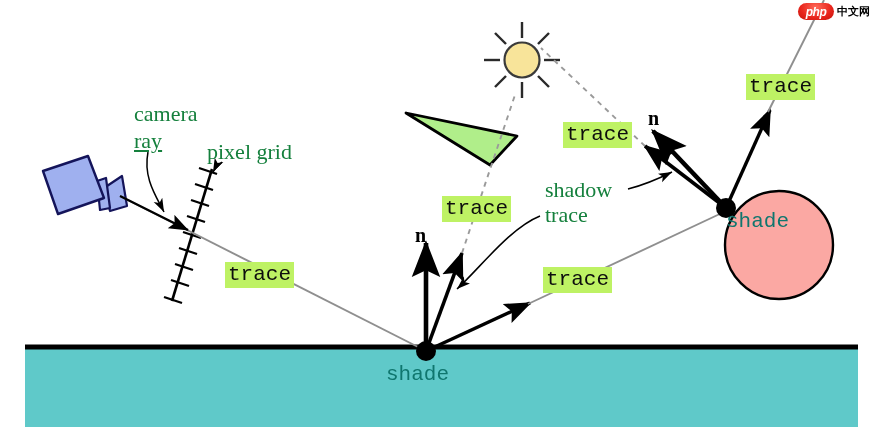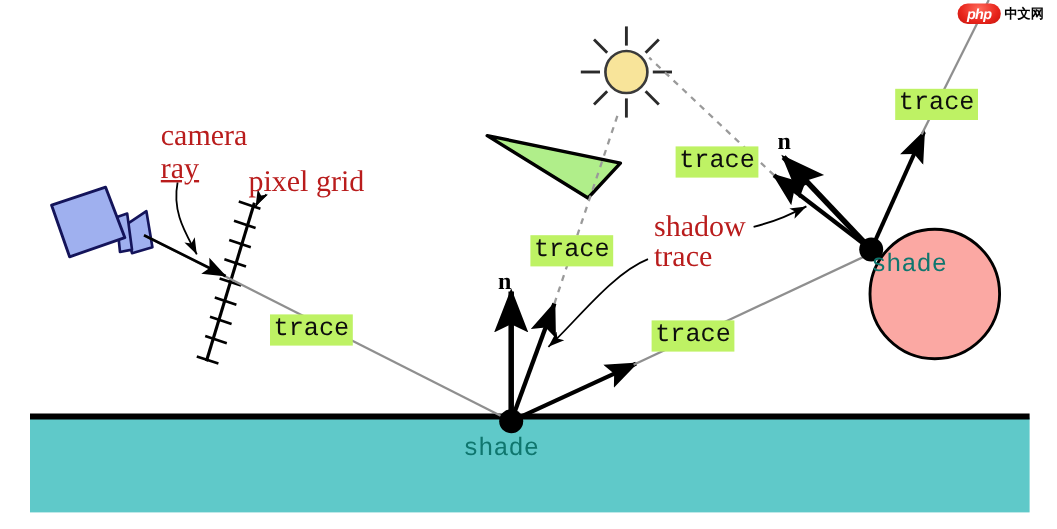--- a/index.html
+++ b/index.html
@@ -22,23 +22,23 @@
     width: 881px;
     height: 441px;
   }
   .lbl {
     position: absolute;
     white-space: nowrap;
     color: #000000;
   }
   .serif-lbl {
     font-family: "Liberation Serif", "DejaVu Serif", serif;
-    font-size: 25px;
+    font-size: 22px;
     line-height: 25px;
-    color: #b91c1c;
+    color: #15803d;
   }
   .normal-lbl {
     font-family: "Liberation Serif", "DejaVu Serif", serif;
     font-size: 20px;
     font-weight: bold;
     color: #000000;
   }
   .mono-lbl {
     font-family: "Liberation Mono", "DejaVu Sans Mono", monospace;
     font-size: 21px;

